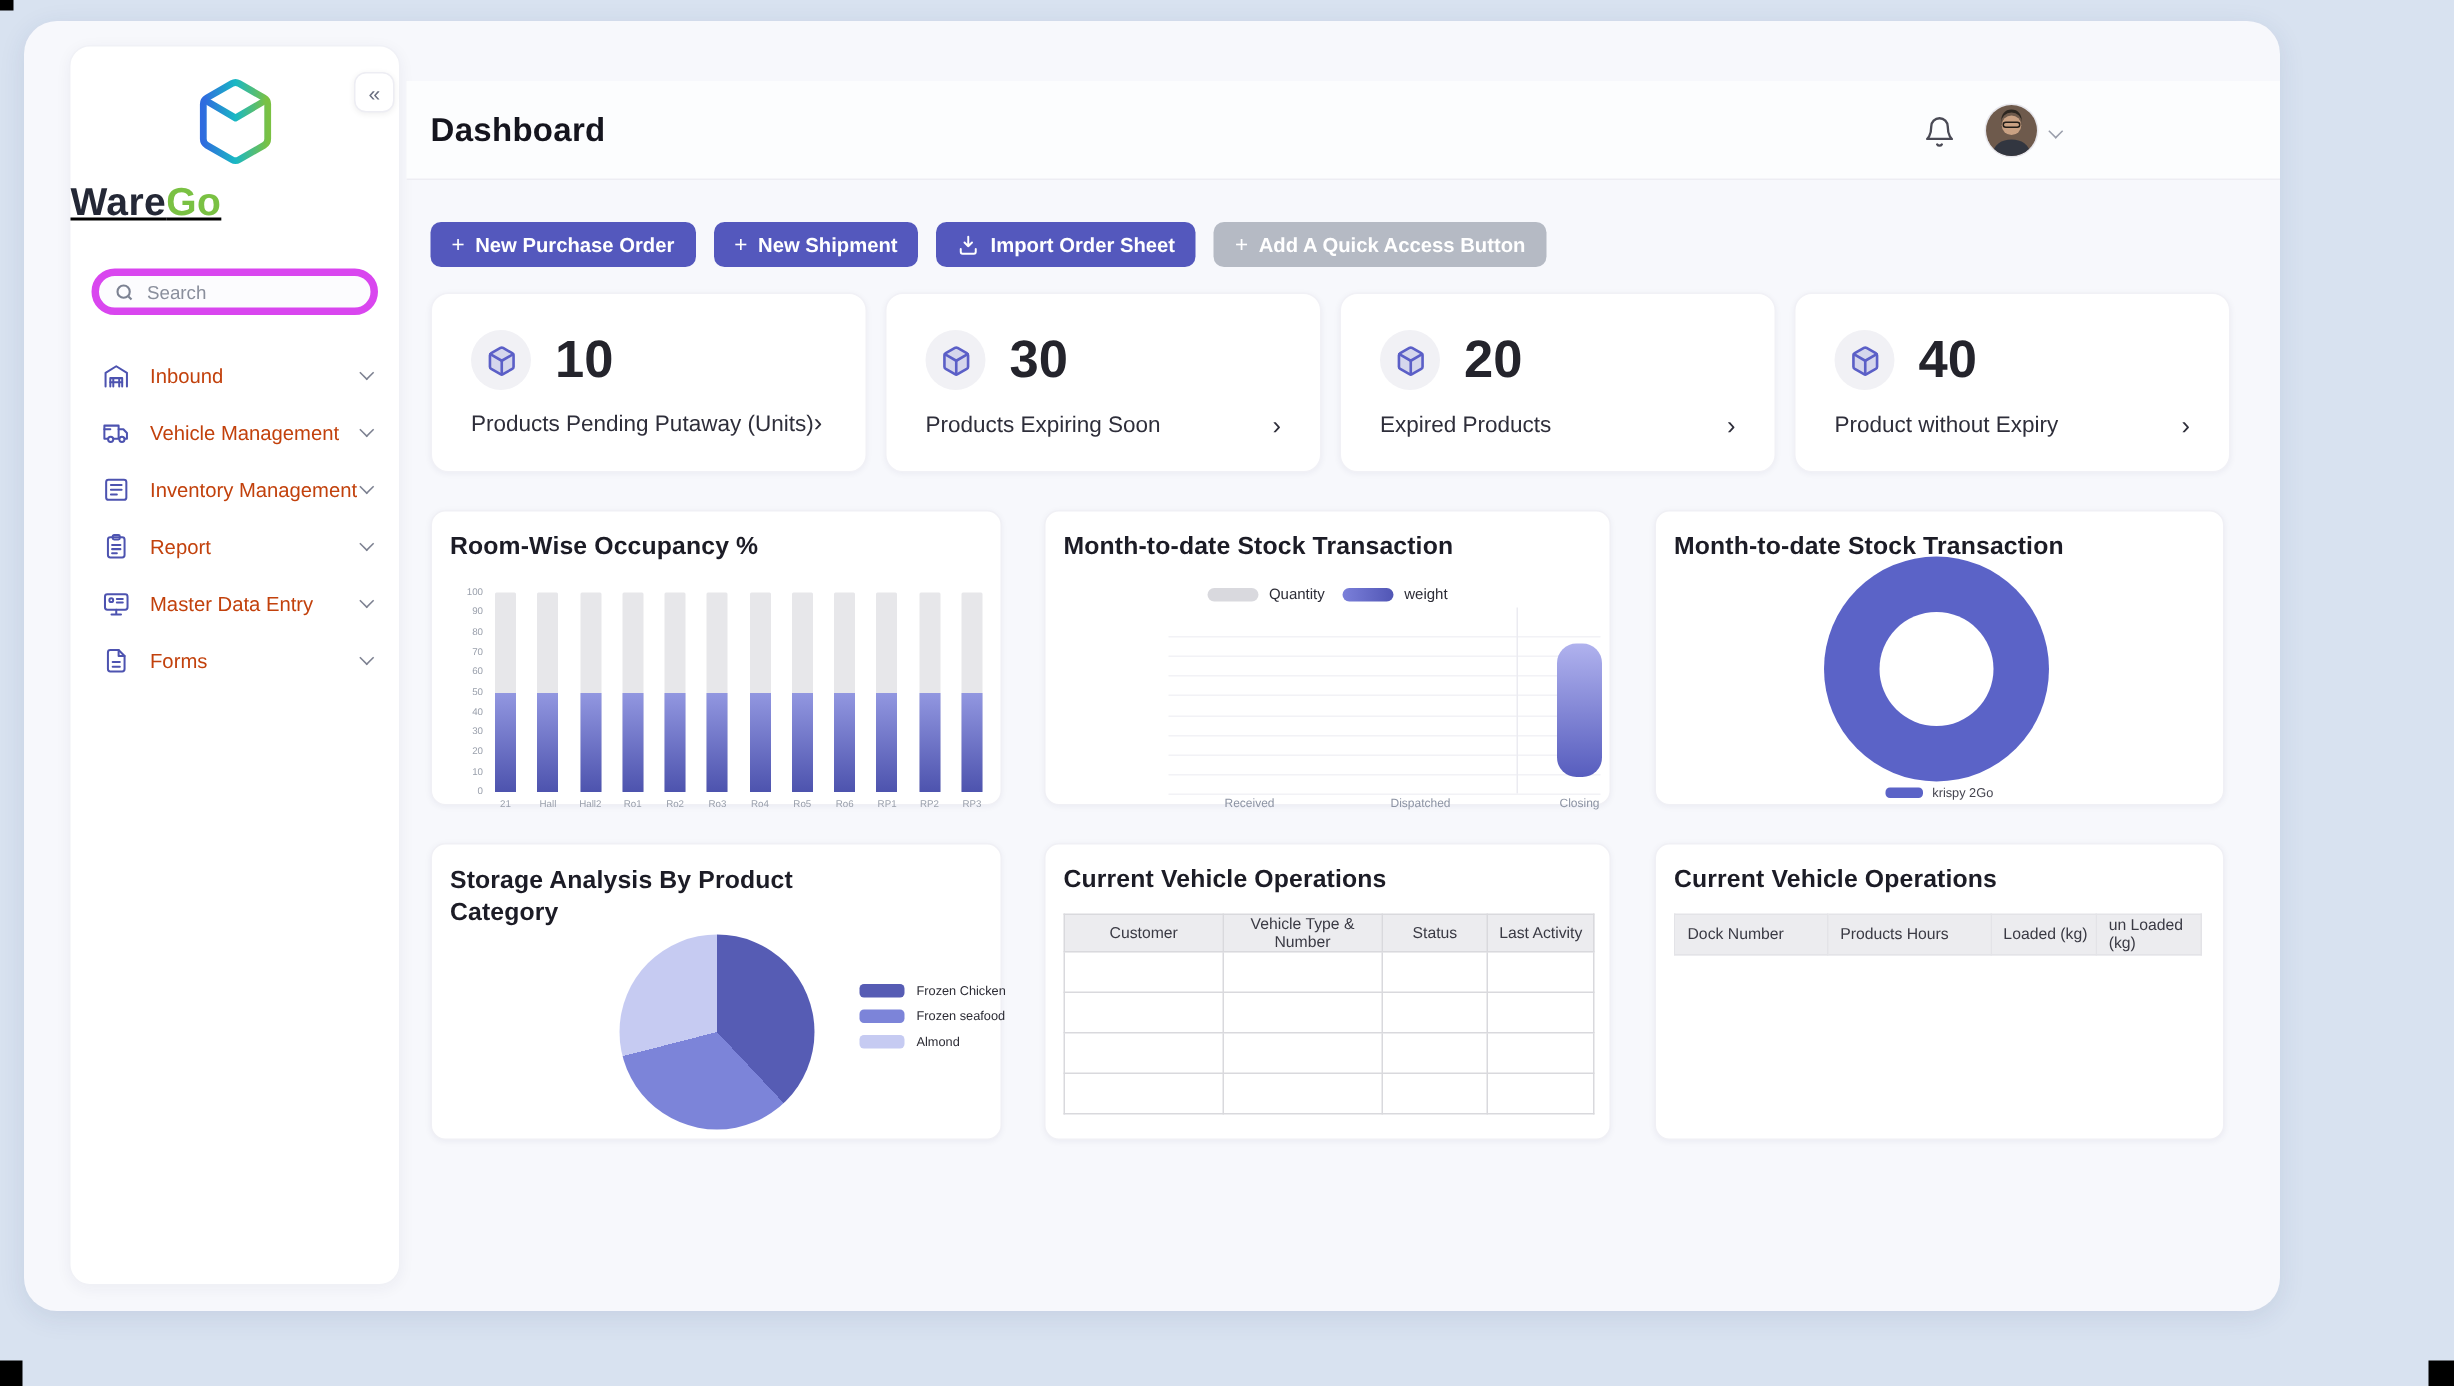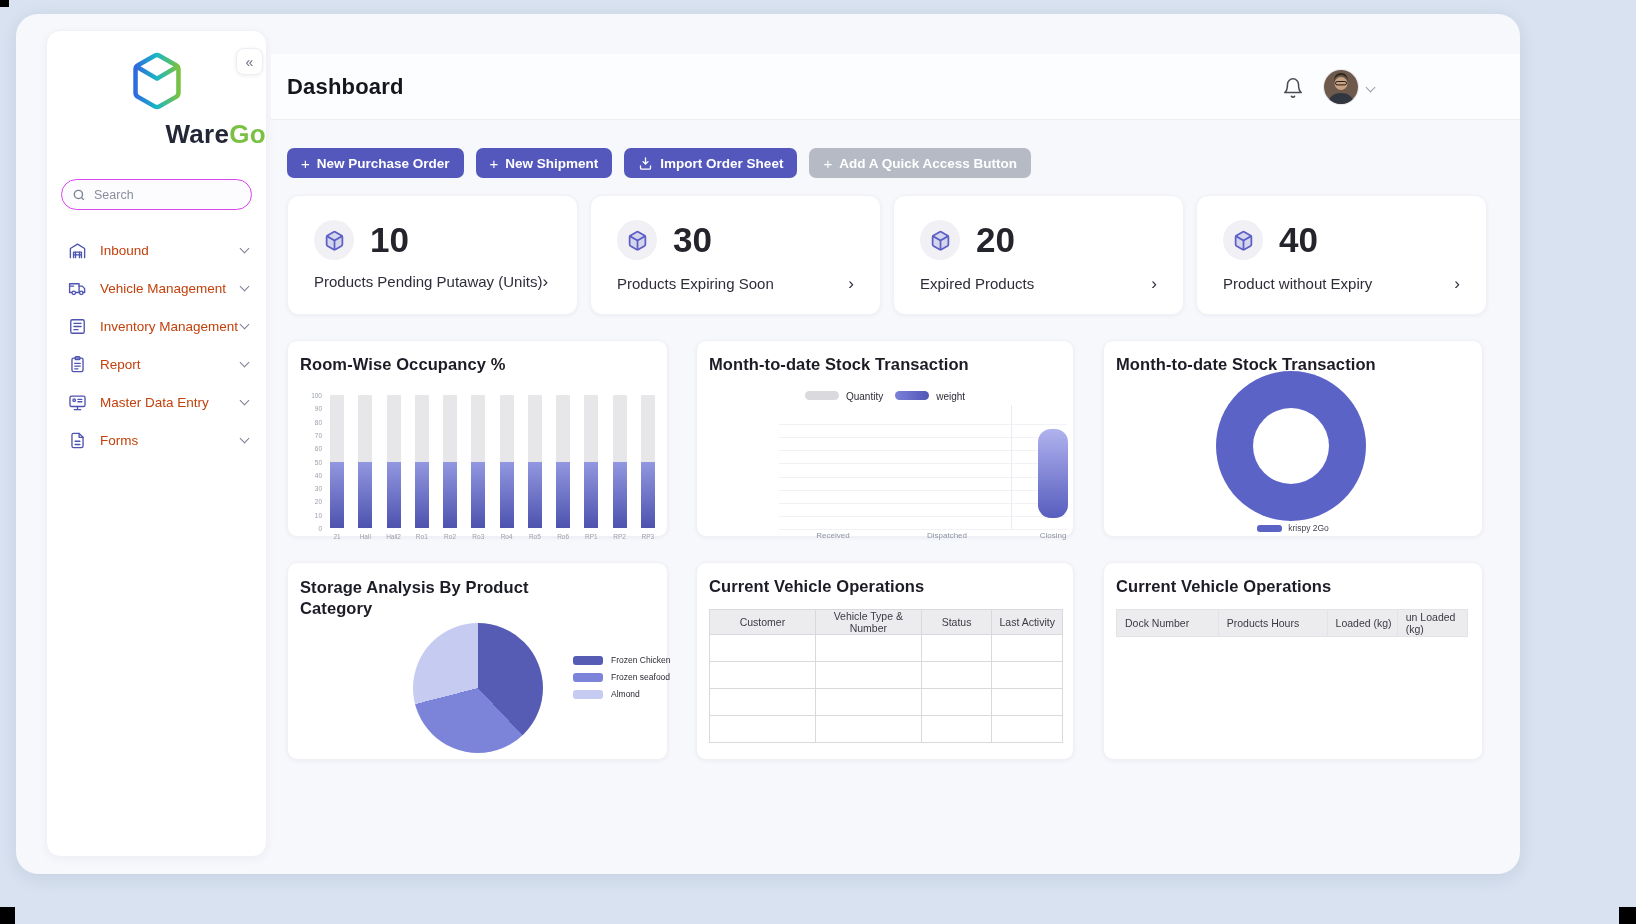--- a/index.html
+++ b/index.html
@@ -14,25 +14,25 @@
   .app { position:absolute; left:16px; top:14px; width:1504px; height:860px;
          background:#f7f8fc; border-radius:22px; box-shadow:0 4px 18px rgba(40,60,110,.10); overflow:hidden; }
 
   
   .sidebar { position:absolute; left:30px; top:16px; width:221px; height:827px; background:#fff;
              border:1px solid #f0f1f6; border-radius:14px; box-shadow:0 2px 10px rgba(30,30,80,.05); }
   .collapse-btn { position:absolute; left:220px; top:34px; width:27px; height:27px; background:#fff;
              border:1px solid #ededf3; border-radius:8px; box-shadow:0 1px 4px rgba(0,0,0,.07);
              display:flex; align-items:center; justify-content:center; font-size:14px; color:#6a6f80;
              cursor:pointer; z-index:5; }
-  .logo-wrap { text-align:right; padding-top:20px; }
+  .logo-wrap { text-align:left; padding-top:20px;text-decoration:underline; }
   .brand { margin-top:6px; font-size:26px; font-weight:700; letter-spacing:.3px; }
   .brand .b1 { color:#242836; }
   .brand .b2 { color:#7ac143; }
-  .search-box { position:absolute; left:14px; right:14px; top:148px; height:31px; border:1px solid #d946ef;
+  .search-box { position:absolute; left:14px; right:14px; top:148px; height:31px; border:5px solid #d946ef;
              background:#fcfcfe; border-radius:16px; display:flex; align-items:center; padding:0 10px; }
   .search-box svg { flex:0 0 auto; }
   .search-box input { border:none; outline:none; background:transparent; font-size:12.5px; color:#3c3f4c;
              margin-left:8px; width:150px; font-family:"Liberation Sans",sans-serif; }
   .search-box input::placeholder { color:#8a8f9c; }
   .nav { position:absolute; left:0; right:0; top:200px; list-style:none; }
   .nav-item { height:38px; display:flex; align-items:center; padding:0 18px 0 20px; cursor:pointer; color:#c2410c; }
   .nav-item .nicon { width:20px; height:20px; display:flex; align-items:center; justify-content:center; color:#4d53b0; }
   .nav-item .nlabel { font-size:13.5px; font-weight:500; margin-left:13px; flex:1; white-space:nowrap; }
   .chv { width:7px; height:7px; border-right:1.5px solid #7c8090; border-bottom:1.5px solid #7c8090;
@@ -75,21 +75,21 @@
   .room-yaxis { position:absolute; left:8px; top:54px; width:26px; height:133px; }
   .room-plot { position:absolute; left:42px; top:54px; right:12px; height:133px; display:flex; justify-content:space-between; }
   .room-col { width:14px; height:100%; position:relative; background:#e7e7ea; border-radius:1px; }
   .room-fill { position:absolute; left:0; right:0; bottom:0; background:linear-gradient(180deg,#9297e0 0%,#4d53ae 100%); }
   .room-col .xl { position:absolute; left:50%; bottom:-12px; transform:translateX(-50%); font-size:6.5px; color:#9aa0ac; white-space:nowrap; }
 
   
   #stock-card { left:425px; top:286px; width:378px; height:197px; }
   .stock-legend { position:absolute; left:0; right:0; top:50px; display:flex; justify-content:center; gap:12px; align-items:center; }
   .stock-legend .pill { width:34px; height:9px; border-radius:5px; }
-  .stock-legend .li { display:flex; gap:7px; font-size:10px; color:#2c2c36; }
+  .stock-legend .li { display:flex; align-items:center; gap:7px; font-size:10px; color:#2c2c36; }
   .stock-yaxis { position:absolute; left:6px; top:83px; width:70px; height:105px; }
   .stock-yaxis span { position:absolute; right:0; font-size:7.5px; color:#8c93a3; transform:translateY(-50%); }
   .stock-grid { position:absolute; left:82px; right:6px; top:83px; height:105px; }
   .stock-grid i { position:absolute; left:0; right:0; height:1px; background:#f2f2f6; }
   .stock-guide { position:absolute; left:314px; top:64px; width:1px; height:124px; background:#ebebf1; }
   .stock-bar { position:absolute; left:341px; top:88px; width:30px; height:89px; border-radius:13px;
                background:linear-gradient(180deg,#b0b2ee 0%,#575dbe 100%); }
   .stock-xaxis span { position:absolute; top:190px; font-size:8px; color:#8c93a3; transform:translateX(-50%); }
 
   

